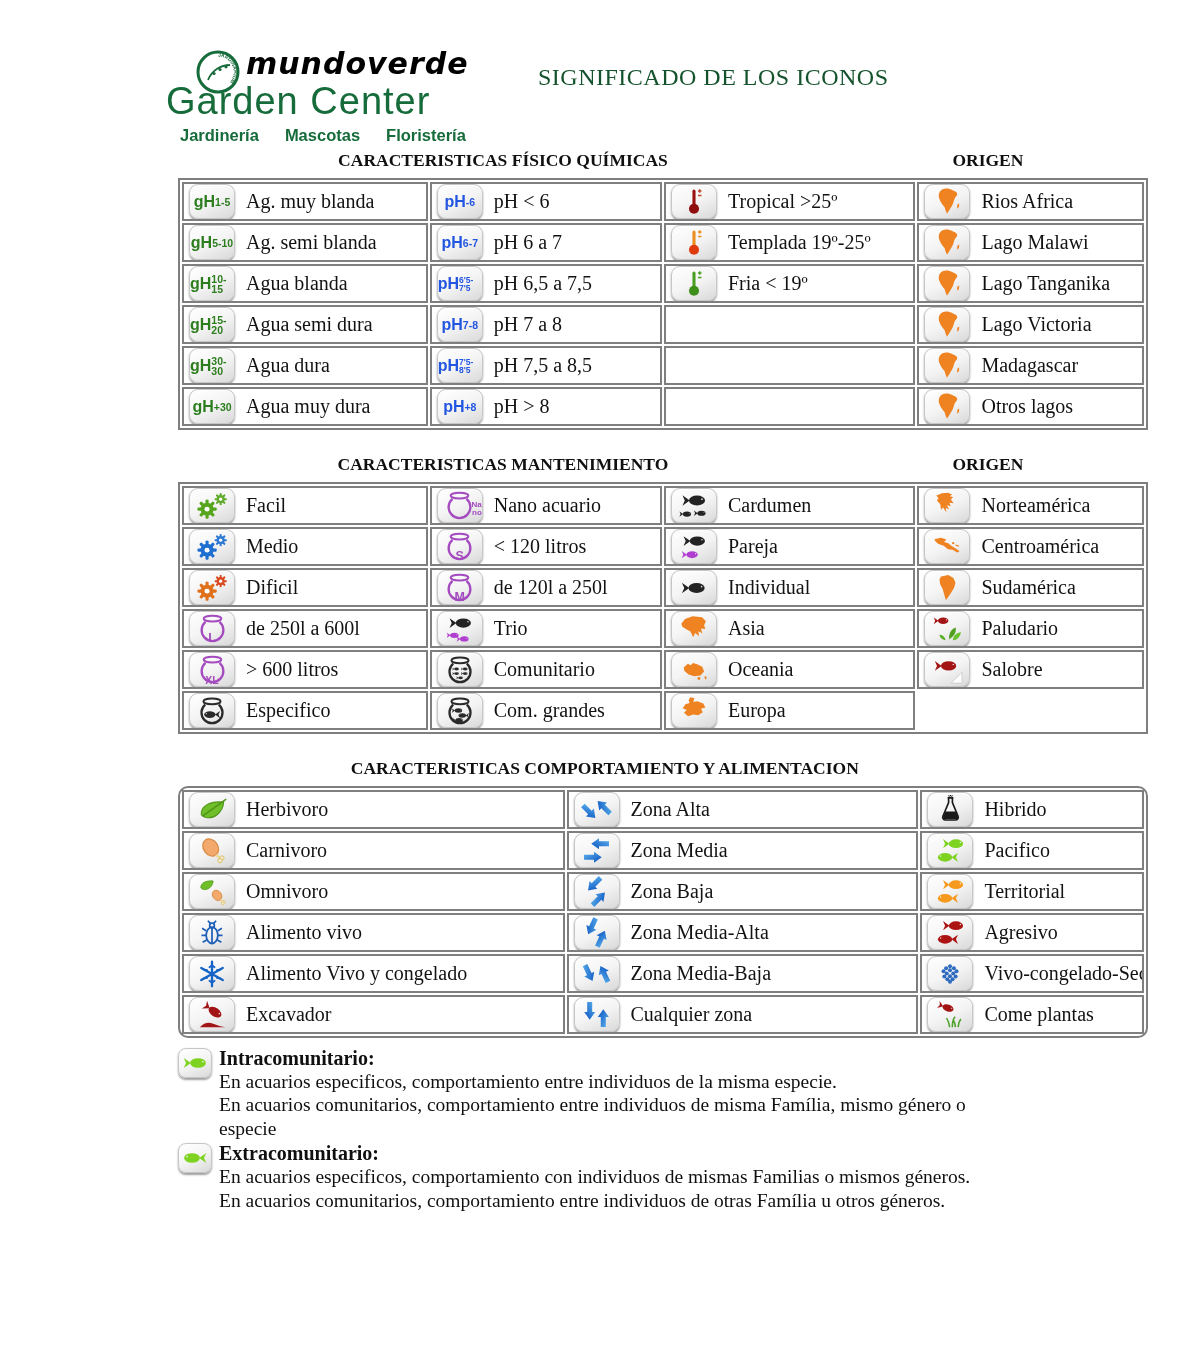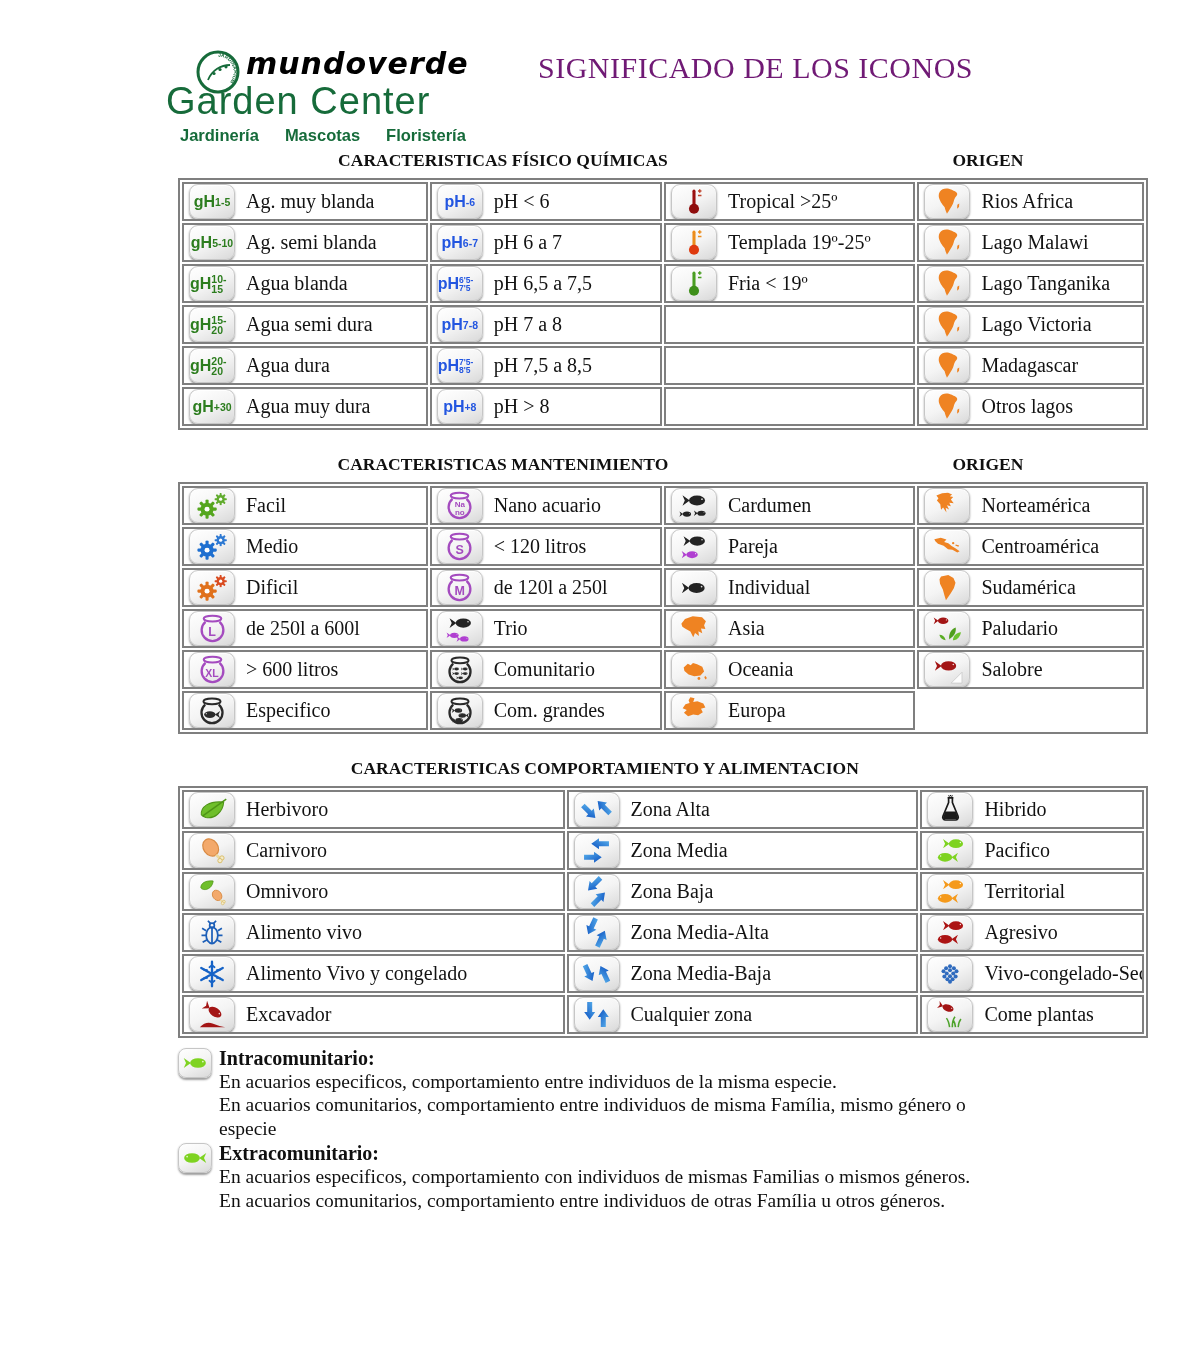--- a/index.html
+++ b/index.html
@@ -5,49 +5,49 @@
   *{box-sizing:border-box;}
   html,body{margin:0;padding:0;}
   body{width:1200px;height:1372px;background:#ffffff;font-family:"Liberation Serif",serif;position:relative;overflow:hidden;}
 
   
   .logo{position:absolute;left:158px;top:40px;width:370px;height:104px;color:#166b3a;}
   .embsvg{position:absolute;left:38px;top:10px;width:44px;height:44px;}
   .script{position:absolute;left:88px;top:6px;font-family:"DejaVu Sans",sans-serif;font-style:italic;font-weight:bold;font-size:30px;color:#000000;letter-spacing:1px;}
   .gcname{position:absolute;left:8px;top:40px;font-family:"Liberation Sans",sans-serif;font-weight:normal;font-size:38px;color:#166b3a;letter-spacing:1px;}
   .tagline{position:absolute;left:22px;top:86px;display:flex;gap:26px;font-family:"Liberation Sans",sans-serif;font-weight:bold;font-size:16.5px;color:#166b3a;}
-  .title{position:absolute;left:538px;top:51px;font-size:30px;color:#701a75;letter-spacing:0.5px;}
+  .title{position:absolute;left:538px;top:64px;font-size:24px;color:#14532d;letter-spacing:0.5px;}
 
   
   .content{position:absolute;left:178px;top:150px;width:970px;}
   .sechead{display:flex;font-weight:bold;font-size:17.5px;color:#101010;margin-bottom:7px;}
   .sh-main{width:67%;text-align:center;}
   .sh-main.wide{width:88%;}
   .sh-origin{width:33%;text-align:center;}
   .tbl{border:2px solid #7f7f7f;background:#ffffff;padding:2px;display:grid;gap:2px;margin-bottom:24px;}
   .t4{grid-template-columns:217fr 205fr 222fr 200fr;}
-  .t3g{grid-template-columns:337fr 310fr 197fr;}
+  .t3g{grid-template-columns:337fr 310fr 197fr;border-radius:10px;}
   .cell{border:2px solid #7f7f7f;height:39px;display:flex;align-items:center;gap:11px;padding:0 4px 0 5px;background:#fff;overflow:hidden;}
   .lbl{font-size:20px;color:#121212;white-space:nowrap;}
 
   
   .ib{flex:0 0 auto;width:46px;height:35px;border-radius:9px;border:1px solid #c6c6c6;
       background:linear-gradient(155deg,#ffffff 0%,#f4f4f4 50%,#d9d9d9 100%);
       box-shadow:0 1.5px 2px rgba(0,0,0,.38), inset 0 1px 1px #fff;
       display:flex;align-items:center;justify-content:center;position:relative;}
   .ib svg{display:block;}
 
   .bd{display:flex;align-items:center;line-height:1;font-family:"Liberation Sans",sans-serif;font-weight:bold;}
   .bd .t{font-size:16px;}
   .bd .s{font-size:10.5px;margin-top:1px;}
   .bd .s.tiny{font-size:8.5px;}
   .gh{color:#2c7d1e;}
   .ph{color:#2356e0;}
 
-  .blet{position:absolute;left:0;right:0;top:7px;bottom:0;display:flex;align-items:center;justify-content:center;
+  .blet{position:absolute;left:0;right:0;top:7px;bottom:0;display:flex;align-items:flex-end;justify-content:center;
         font-family:"Liberation Sans",sans-serif;font-weight:bold;font-size:12.5px;color:#a44bbf;}
   .bletN{flex-direction:column;font-size:8px;line-height:0.95;top:6px;}
 
   .zi{width:29px;height:29px;}
   .z-alta{transform:rotate(45deg);}
   .z-baja{transform:rotate(-45deg);}
   .z-malta{transform:rotate(115deg);}
   .z-mbaja{transform:rotate(-115deg);}
   .z-cual{transform:rotate(90deg);}
 
@@ -287,21 +287,21 @@
               <use href="#sym-africa" fill="currentColor"></use>
             </svg>
           </span>
         <span class="lbl">Lago Victoria</span>
       </div>
 
       <div class="cell">
         <span class="ib">
             <span class="bd gh">
               <span class="t">gH</span>
-              <span class="s">20-20</span>
+              <span class="s">30-30</span>
             </span>
           </span>
         <span class="lbl">Agua dura</span>
       </div>
       <div class="cell">
         <span class="ib">
             <span class="bd ph">
               <span class="t">pH</span>
               <span class="s tiny">7'5-8'5</span>
             </span>

